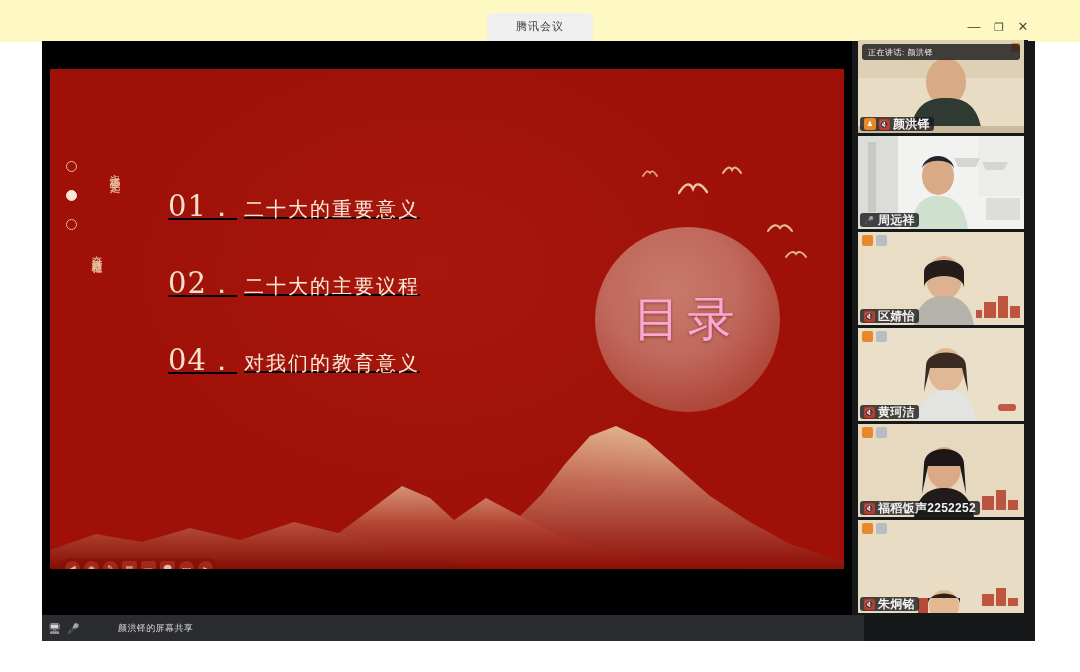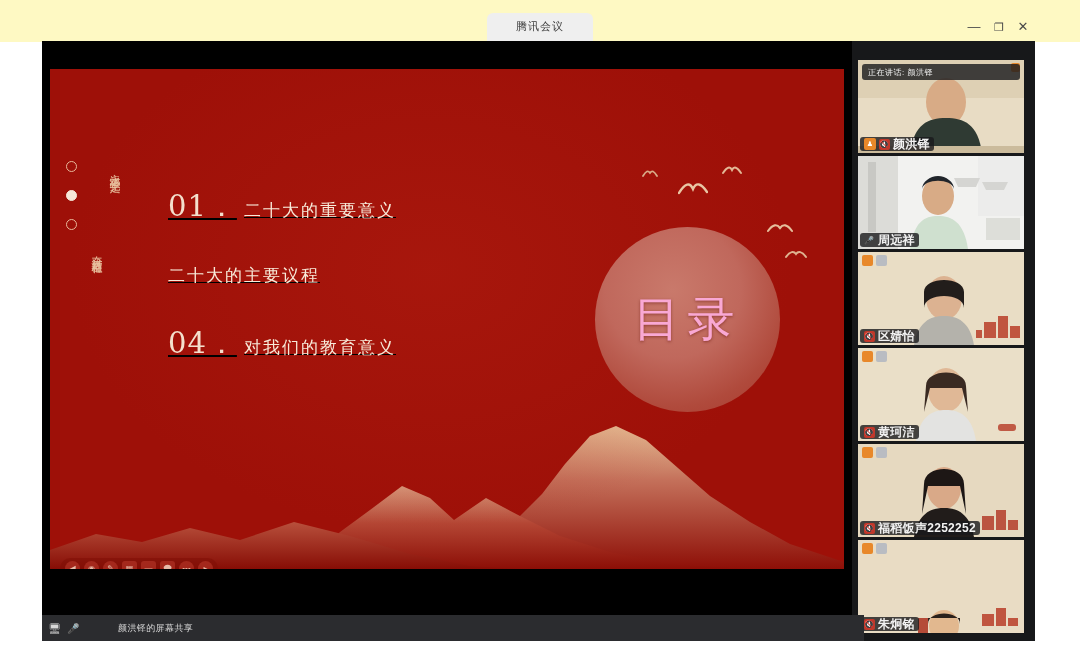--- a/index.html
+++ b/index.html
@@ -99,40 +99,40 @@
   #agenda{position:absolute;left:118px;top:118px;width:400px;}
   .agenda-row{
     display:flex;align-items:baseline;margin-bottom:37px;text-decoration:underline;
   }
   .agenda-num{
     font-family:"DejaVu Serif","Liberation Serif",serif;
     font-size:29px;color:#f4e0cd;width:76px;letter-spacing:1px;
   }
   .agenda-txt{
     font-family:"DejaVu Sans","Liberation Sans",sans-serif;
-    font-size:17px;color:#f8ead9;letter-spacing:2px;
+    font-size:20px;color:#f8ead9;letter-spacing:2px;
   }
 
   
   #ppt-toolbar{
     position:absolute;left:10px;top:489px;height:21px;
     border-radius:11px;background:rgba(128,14,6,.55);
     display:flex;align-items:center;padding:0 5px;gap:4px;
   }
   .ppt-ic{
     width:15px;height:15px;border-radius:50%;
     background:rgba(190,60,45,.55);
     display:flex;align-items:center;justify-content:center;
     font-size:8px;color:#e8bba8;
   }
   .ppt-ic.sq{border-radius:3px;}
 
   
   #strip{
-    position:absolute;left:858px;top:60px;width:170px;height:580px;
+    position:absolute;left:858px;top:40px;width:170px;height:580px;
     background:#17181a;overflow:hidden;
   }
   .tile{
     position:relative;width:166px;height:93px;margin-bottom:3px;
     overflow:hidden;background:#1b1c1e;
   }
   .tile-video{position:absolute;inset:0;}
   .tile.active{outline:2px solid #1f7a4d;outline-offset:-2px;}
 
   .speaking-banner{
@@ -254,20 +254,21 @@
       <div id="vtext1">永远跟党走</div>
       <div id="vtext2">奋进新征程</div>
     </div>
 
     <div id="agenda">
       <div class="agenda-row">
         <div class="agenda-num">01．</div>
         <div class="agenda-txt">二十大的重要意义</div>
       </div>
       <div class="agenda-row">
+        <div class="agenda-num">02．</div>
         <div class="agenda-txt">二十大的主要议程</div>
       </div>
       <div class="agenda-row">
         <div class="agenda-num">04．</div>
         <div class="agenda-txt">对我们的教育意义</div>
       </div>
     </div>
 
     <div id="ppt-toolbar">
       <div class="ppt-ic">◀</div>

